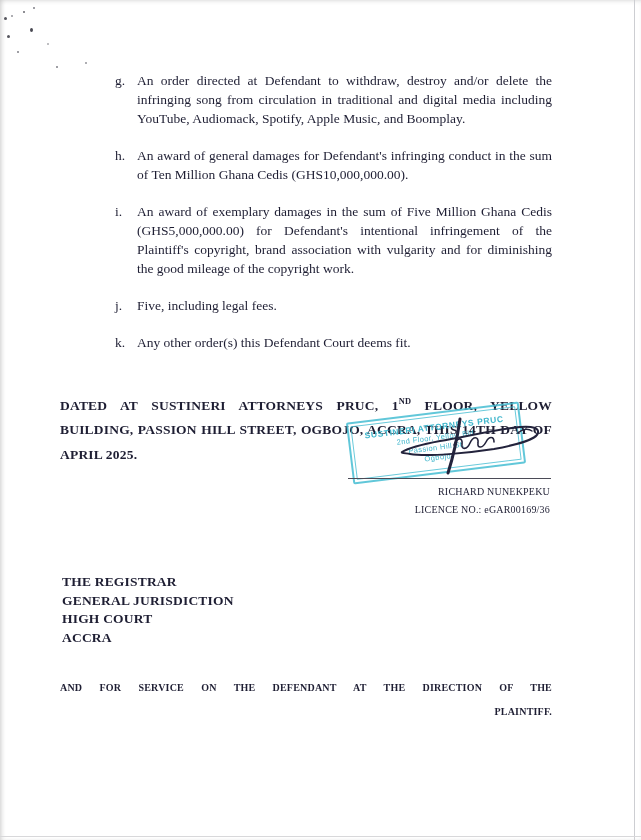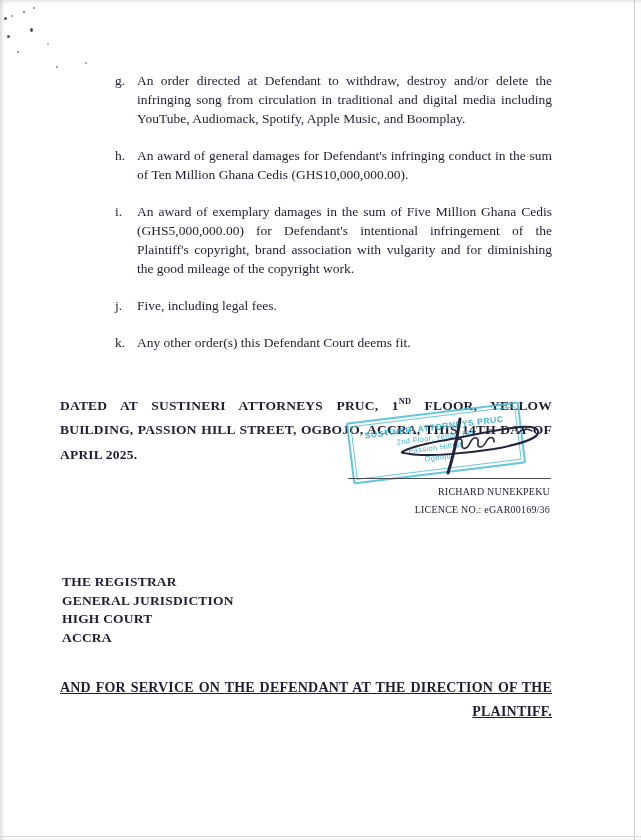--- a/index.html
+++ b/index.html
@@ -35,21 +35,21 @@
 
   .sig-line{position:absolute;left:348px;top:478px;width:203px;height:0;
             border-top:1.5px solid #4b4b57;}
   .sig-block{position:absolute;left:290px;top:483px;width:260px;text-align:right;
              font-weight:normal;font-size:10px;line-height:18px;letter-spacing:.2px;}
 
   .registrar{position:absolute;left:62px;top:573px;font-weight:bold;
              font-size:13.5px;line-height:18.5px;letter-spacing:.2px;}
 
   .service{position:absolute;left:60px;top:676px;width:492px;font-weight:bold;
-           font-size:14px;letter-spacing:.2px;line-height:24px;text-decoration:underline;}
+           font-size:10px;letter-spacing:.2px;line-height:24px;}
   .service .l1{text-align:justify;text-align-last:justify;}
   .service .l2{text-align:right;}
 </style>
 </head>
 <body>
 
 <div class="page">
 
   <span class="noise" style="left:4px;top:17px;width:3px;height:3px;opacity:.8;"></span>
   <span class="noise" style="left:11px;top:15px;width:2px;height:2px;opacity:.5;"></span>

